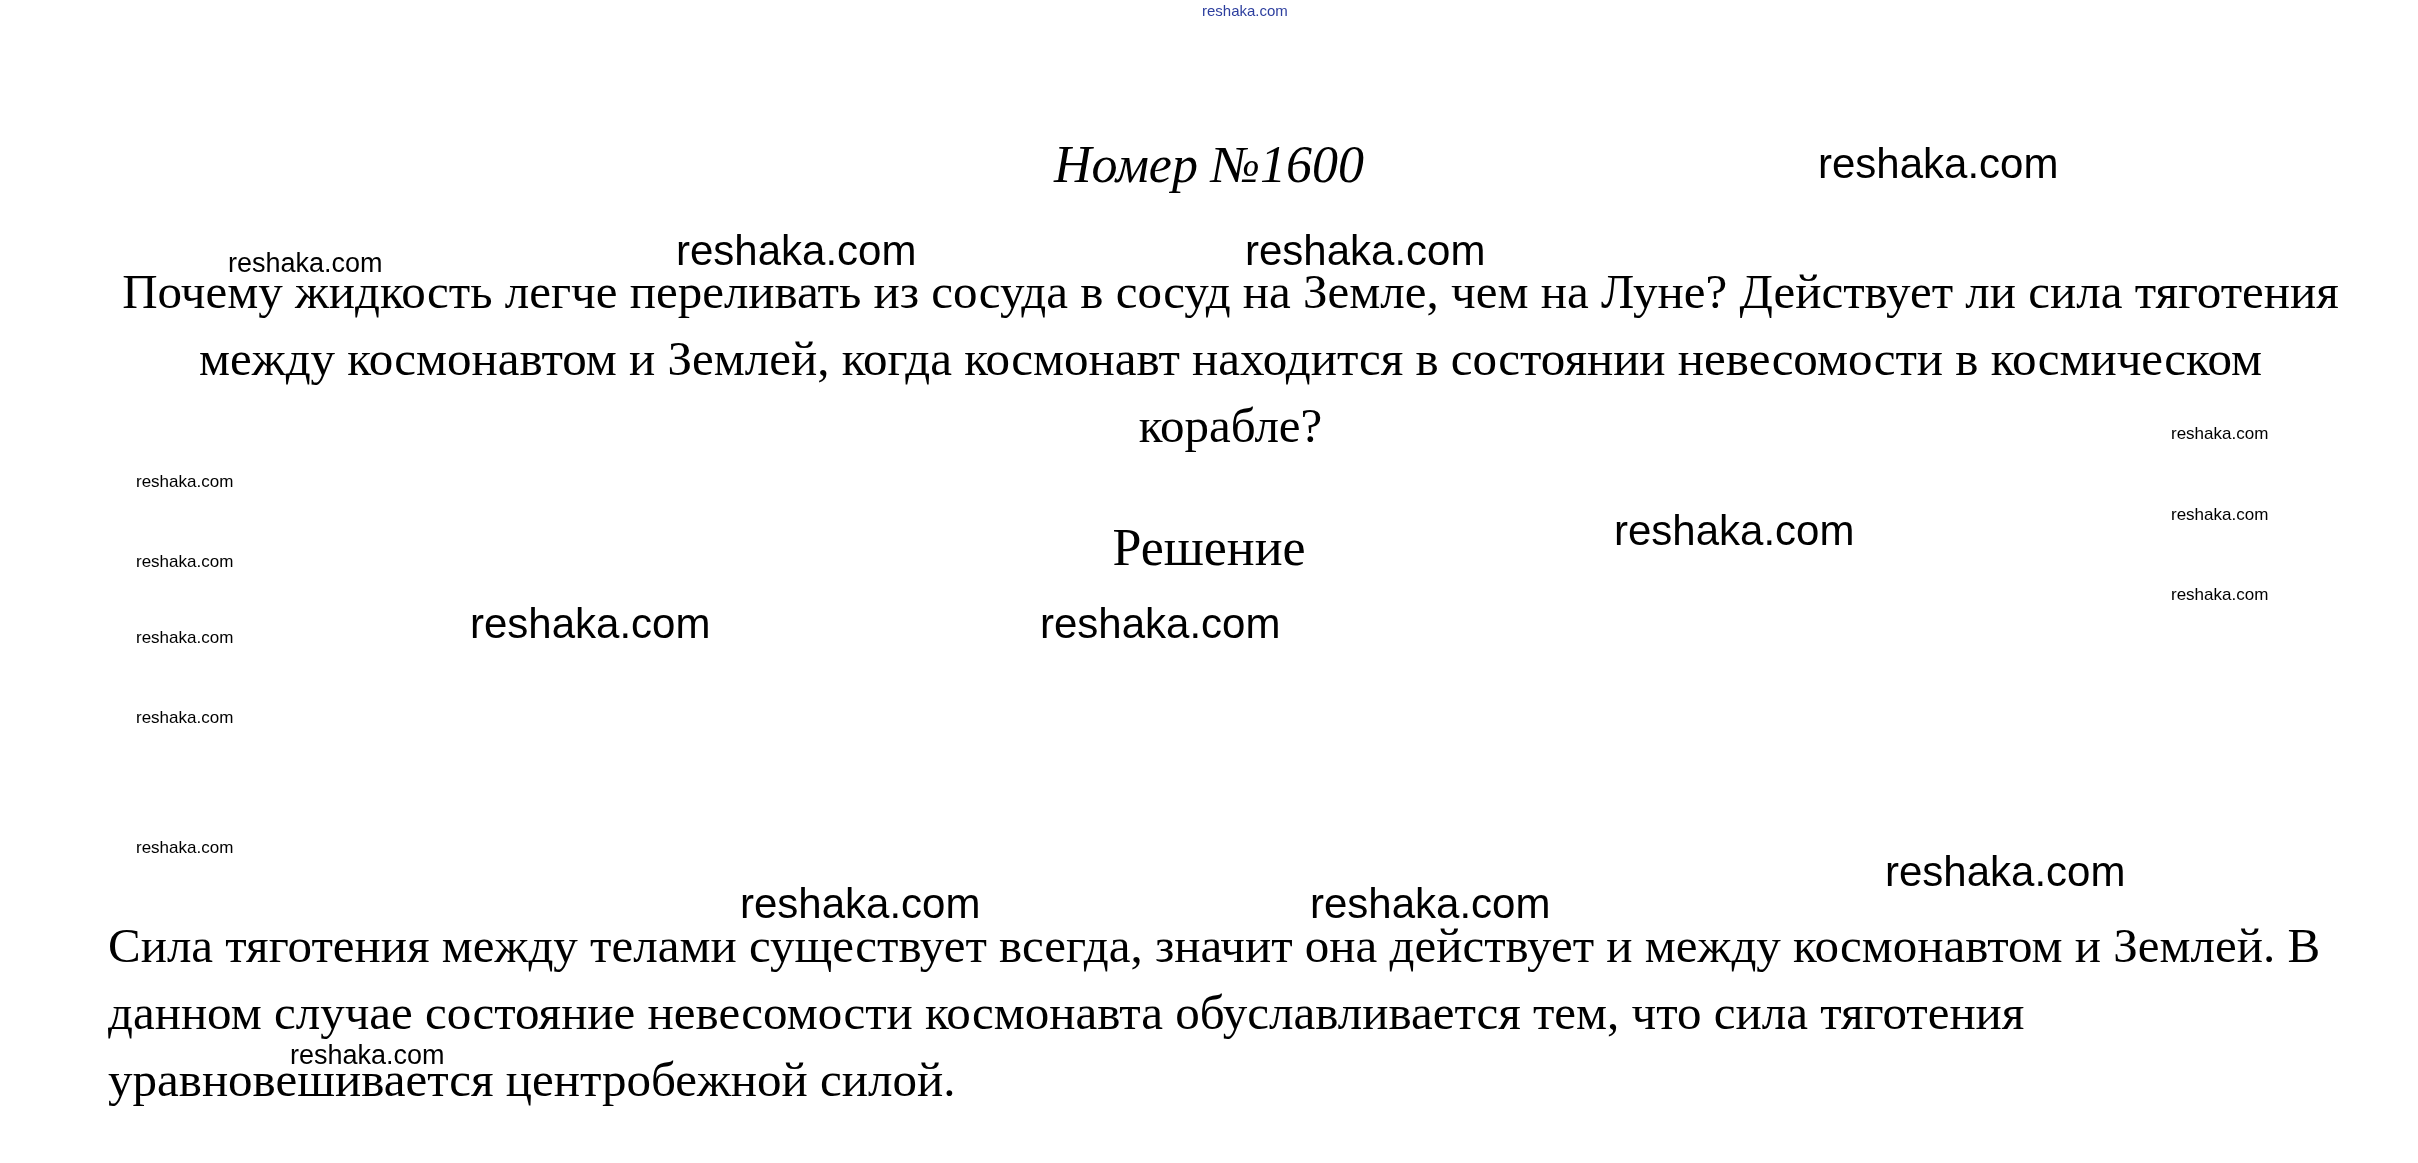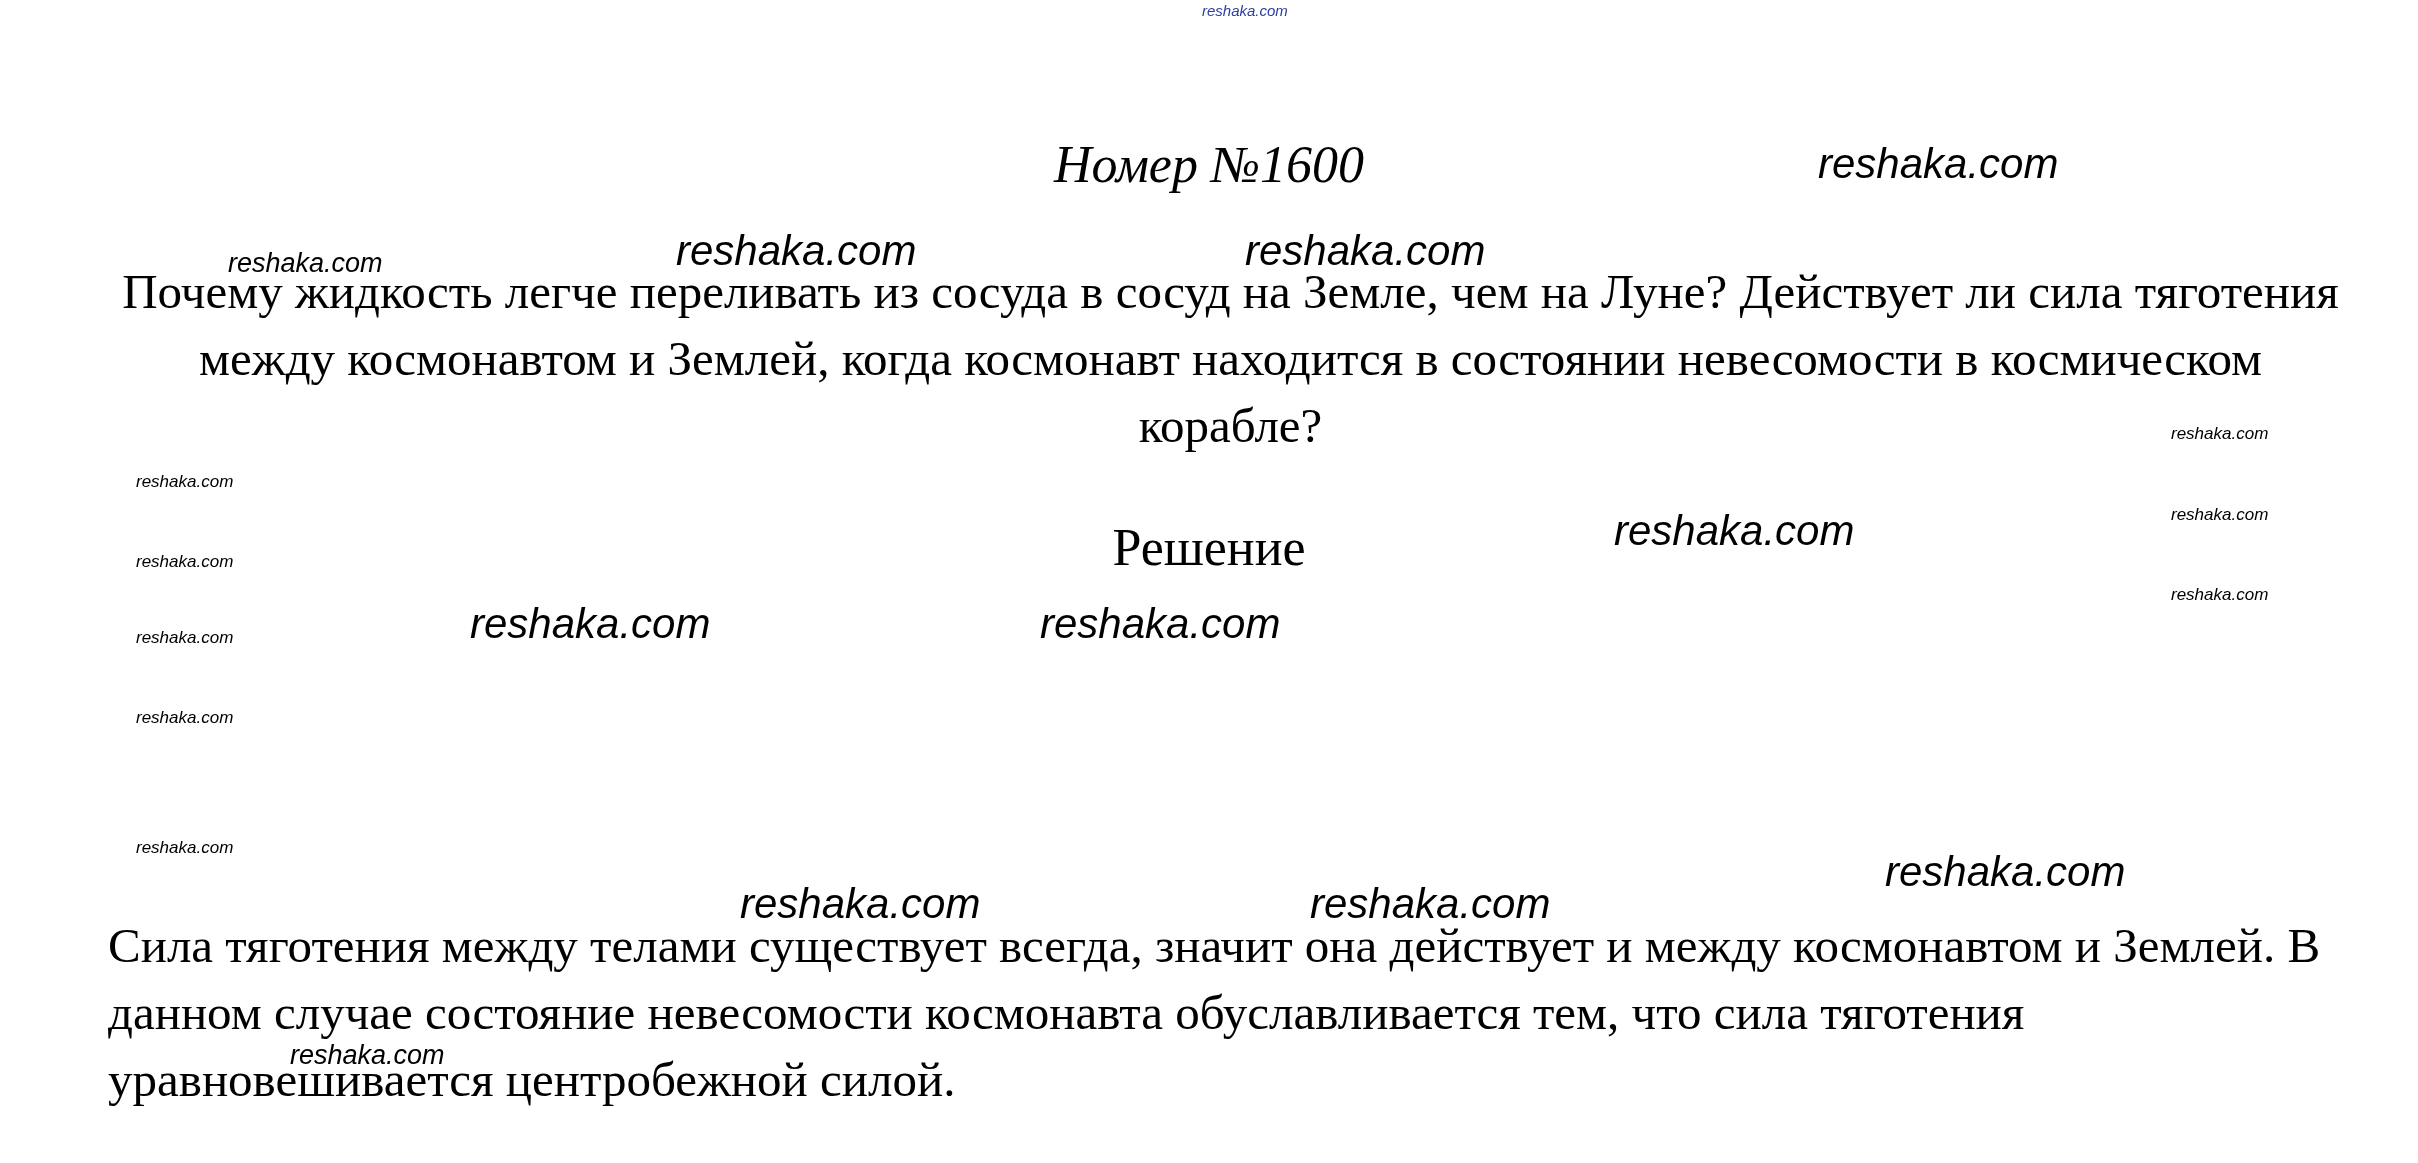--- a/index.html
+++ b/index.html
@@ -60,21 +60,20 @@
   .para-answer-1 { top: 645px; }
   .para-answer-2 { top: 912px; }
 
   
   .wm {
     position: absolute;
     color: #000000;
     font-family: "Liberation Sans", sans-serif;
     white-space: nowrap;
     pointer-events: none;
-    font-style: italic;
   }
 </style>
 </head>
 <body>
 
 <div id="page">
 
   <div class="title">Номер №1600</div>
 
   <div class="para para-question">Почему жидкость легче переливать из сосуда в сосуд на Земле, чем на Луне? Действует ли сила тяготения между космонавтом и Землей, когда космонавт находится в состоянии невесомости в космическом корабле?</div>

